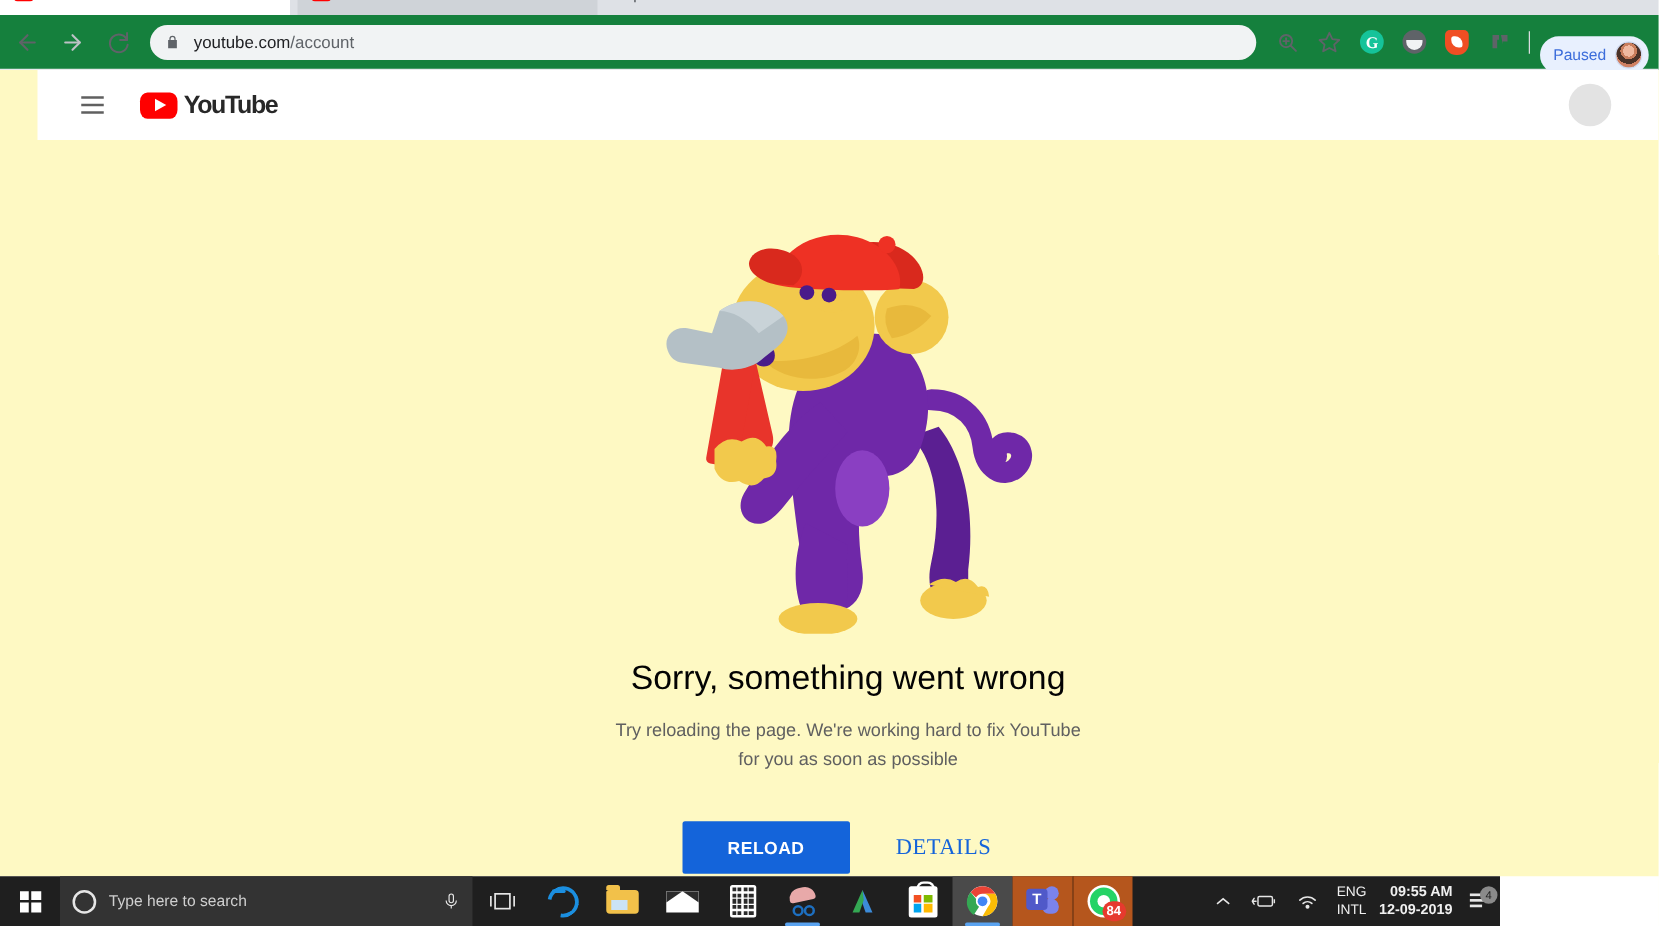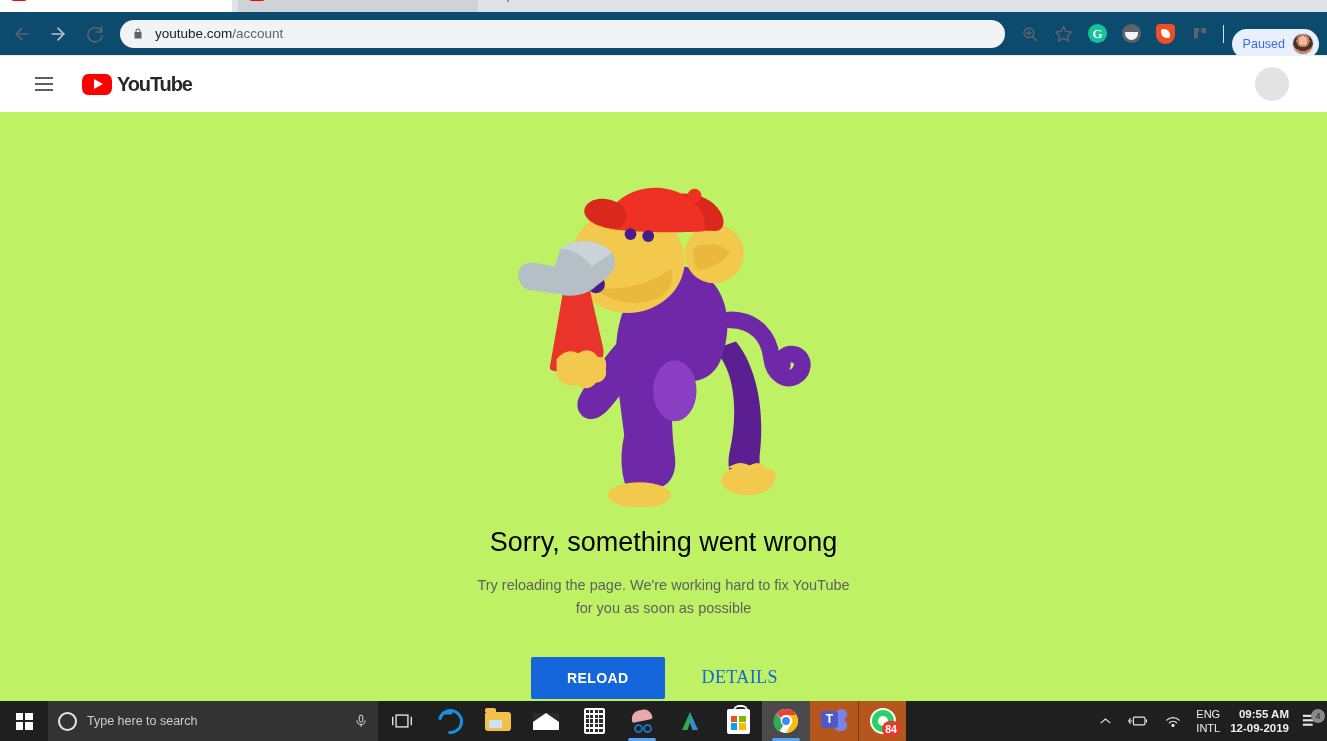--- a/index.html
+++ b/index.html
@@ -37,21 +37,21 @@
   .tab-close { flex: 0 0 16px; text-align: center; font-size: 13px; color: #5f6368; line-height: 16px; }
   .tab-newbtn {
     position: absolute; top: -16px; left: 494px;
     width: 28px; height: 28px; text-align: center; line-height: 28px;
     font-size: 17px; color: #5f6368;
   }
 
   
   .toolbar {
     position: absolute; top: 12px; left: 0; width: 1327px; height: 44px;
-    background: #0c4a6e;
+    background: #15803d;
     display: flex; align-items: center;
     border-bottom: 1px solid #e8eaed;
   }
   .nav-btn {
     width: 32px; height: 32px; margin-left: 4px;
     display: flex; align-items: center; justify-content: center;
     border-radius: 50%; color: #5f6368;
   }
   .nav-btn:first-child { margin-left: 6px; }
   .nav-btn svg { display: block; }
@@ -106,21 +106,21 @@
   .profile-chip-label { font-size: 12.5px; color: #3c6ddb; }
   .avatar-photo {
     width: 22px; height: 22px; border-radius: 50%;
     background: radial-gradient(circle at 50% 34%, #f0b9a0 0 27%, #c97d5c 27% 40%, #4a3228 40% 62%, #cf8063 62% 78%, #8a5a43 78% 100%);
     border: 1px solid #d2dcf2;
   }
 
   
   .yt-page {
     position: absolute; top: 56px; left: 0; width: 1327px; height: 645px;
-    background: #bef264; overflow: hidden;
+    background: #fef9c3; overflow: hidden; padding-left: 30px;
   }
   .yt-header {
     height: 56px; background: #ffffff;
     display: flex; align-items: center; padding: 0 16px;
   }
   .yt-burger {
     width: 40px; height: 40px; margin-left: 8px;
     display: flex; flex-direction: column; justify-content: center;
     align-items: center; gap: 4px;
   }
@@ -168,21 +168,21 @@
   }
   .btn-details {
     background: transparent; color: #1464da;
     font-size: 18px; letter-spacing: .4px;
     padding: 13px 18px; border: none;
     font-family: Liberation Serif, serif;
   }
 
   
   .taskbar {
-    position: absolute; bottom: 0; left: 0; width: 1327px; height: 40px;
+    position: absolute; bottom: 0; left: 0; width: 1200px; height: 40px;
     background: #1f1f1f; display: flex; align-items: center;
   }
   .start-btn {
     width: 48px; height: 40px;
     display: flex; align-items: center; justify-content: center;
   }
   .win-logo {
     width: 17px; height: 17px;
     display: grid; grid-template-columns: 1fr 1fr; grid-template-rows: 1fr 1fr; gap: 2px;
   }

